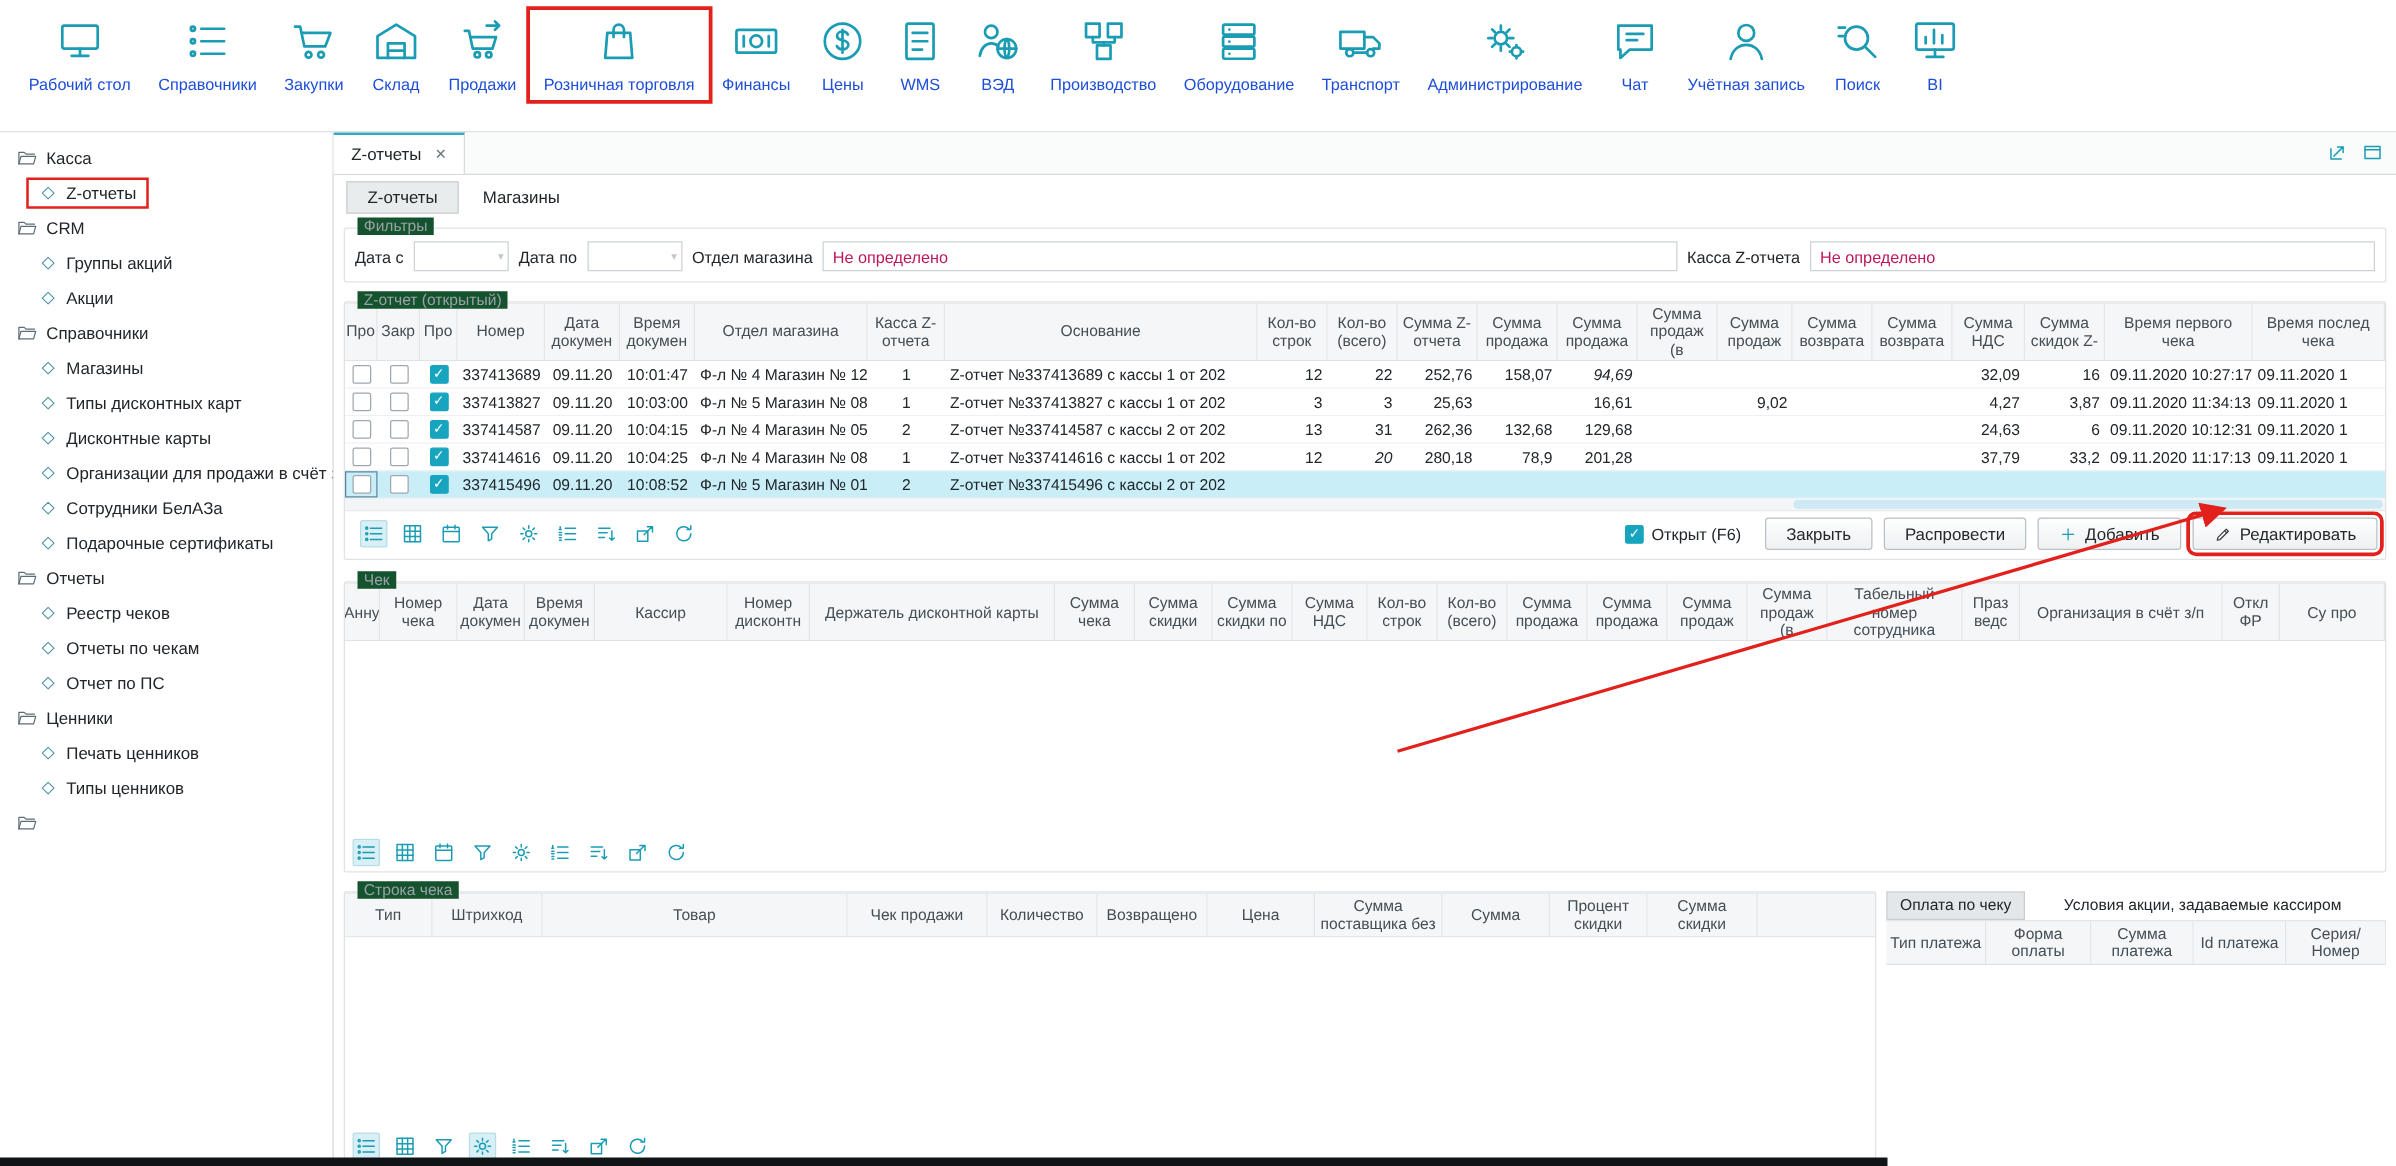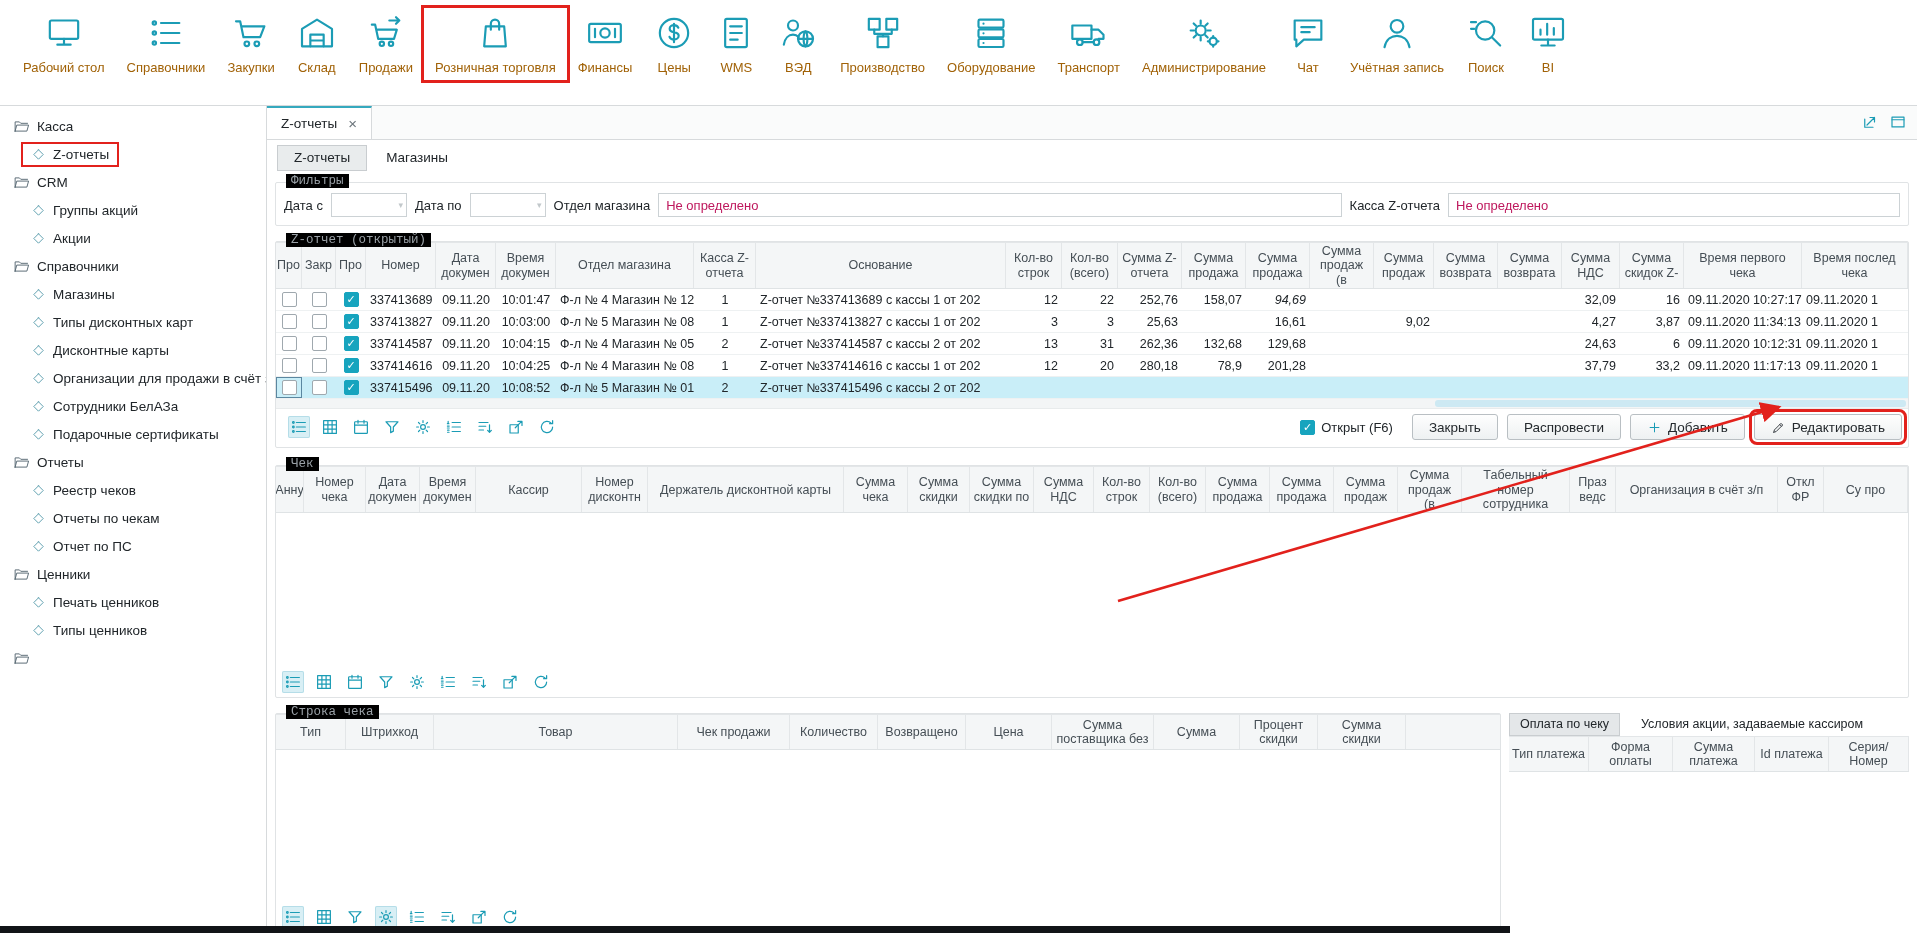--- a/index.html
+++ b/index.html
@@ -9,21 +9,21 @@
     font-family:"Liberation Sans","DejaVu Sans",sans-serif;
     font-size:13px; color:#21262a;
   }
   
   .top-toolbar { position:absolute; top:0; left:0; right:0; height:106px; background:#fff;
     border-bottom:1px solid #d7dadc; display:flex; align-items:flex-start;
     padding:8px 6px 0 12px; box-sizing:border-box; }
   .module { display:flex; flex-direction:column; align-items:center; gap:7px;
     padding:5px 11px; color:#1b9cb5; cursor:default; }
   .module .mod-icon { width:40px; height:40px; display:block; }
-  .module .mod-label { font-size:13px; color:#a16207; white-space:nowrap; }
+  .module .mod-label { font-size:13px; color:#1d4ed8; white-space:nowrap; }
   .module.hl { outline:3px solid #e2211c; outline-offset:0; }
   
   .sidebar { position:absolute; top:106px; left:0; width:267px; bottom:0;
     border-right:1px solid #d7dadc; background:#fff; box-sizing:border-box; padding-top:6px; }
   .tree { height:606px; overflow:hidden; }
   .tree-row { height:28px; display:flex; align-items:center; padding-left:6px; cursor:default; }
   .tree-row.indent1 { padding-left:24px; }
   .tree-row .inner { display:inline-flex; align-items:center; gap:7px; padding:2px 7px; }
   .inner.annotated { outline:2px solid #e2211c; outline-offset:1px; }
   .tree-icon { width:17px; height:17px; color:#5d6d77; flex:none; }
@@ -40,22 +40,22 @@
   .win-icons { position:absolute; right:10px; top:7px; display:flex; gap:10px; color:#1b9cb5; }
   .wicon { width:18px; height:18px; display:inline-block; }
   .content { position:absolute; top:34px; left:0; right:0; bottom:0; padding:2px 8px 0;
     box-sizing:border-box; display:flex; flex-direction:column; }
   
   .sub-tabs { display:flex; gap:2px; height:27px; align-items:flex-end; margin:2px 0 0 2px; }
   .sub-tab { padding:4px 16px 5px; font-size:13.5px; border:1px solid transparent; }
   .sub-tab.active { background:#e9eced; border-color:#c9cdd0; }
   
   .groupbox { position:relative; border:1px solid #e0e3e5; border-radius:2px; background:#fff; }
-  .group-label { position:absolute; top:-9px; left:10px; background:#000000; padding:0 5px;
-    font-size:12.5px; color:#9aa1a7; white-space:nowrap;font-family:Liberation Mono, monospace; }
+  .group-label { position:absolute; top:-9px; left:10px; background:#14532d; padding:0 5px;
+    font-size:12.5px; color:#9aa1a7; white-space:nowrap; }
   .filters { margin-top:11px; padding:10px 8px 8px; }
   .filters-row { display:flex; align-items:center; gap:8px; }
   .flabel { white-space:nowrap; font-size:13px; }
   .finput { height:24px; border:1px solid #ccd2d5; background:#fff; box-sizing:border-box;
     display:inline-flex; align-items:center; padding:0 7px; font-size:13px; position:relative; }
   .finput.small { width:76px; }
   .finput.small::after { content:"▾"; position:absolute; right:3px; color:#c2c8cb; font-size:9px; }
   .finput.grow { flex:1; }
   .finput.kassa { width:452px; }
   .ph { color:#be185d; }
@@ -93,21 +93,21 @@
   .bicon { width:15px; height:15px; display:inline-block; color:#3c4247; }
   .bicon.teal { color:#1b9cb5; }
   #editBtn { outline:3px solid #e2211c; outline-offset:2px; }
   .checkgroup { margin-top:17px; }
   
   .bottom-row { margin-top:15px; display:flex; gap:8px; flex:1; min-height:0; }
   .linegroup { width:1226px; box-sizing:border-box; display:flex; flex-direction:column; min-height:0; }
   .vfill { flex:1; display:flex; flex-direction:column; min-height:0; }
   .vfill .grid-empty { flex:1; }
   .payment-panel { flex:1; display:flex; flex-direction:column; min-width:0; overflow:hidden; }
-  .pay-tabs { display:flex; gap:10px; height:25px; align-items:flex-end; }
+  .pay-tabs { display:flex; gap:20px; height:25px; align-items:flex-end; }
   .pay-tab { padding:3px 10px 4px; font-size:12.5px; white-space:nowrap; border:1px solid transparent; }
   .pay-tab.active { background:#e4e7e9; border-color:#c9cdd0; }
   
   .bottom-bar { position:absolute; left:0; bottom:0; width:1510px; height:7px; background:#111417; z-index:60; }
   .arrow-overlay { position:absolute; left:0; top:0; width:1917px; height:933px; pointer-events:none; z-index:80; }
 </style>
 </head>
 <body>
 
 <div class="top-toolbar" id="topToolbar">
@@ -597,21 +597,21 @@
               <div class="cell cbcell" style="width: 30px;">
                 <span class="cb on">✓</span>
               </div>
               <div class="cell" style="width: 70px;">337414616</div>
               <div class="cell c" style="width: 60px;">09.11.20</div>
               <div class="cell c" style="width: 60px;">10:04:25</div>
               <div class="cell" style="width: 138px;">Ф-л № 4 Магазин № 08</div>
               <div class="cell c" style="width: 62px;">1</div>
               <div class="cell" style="width: 250px;">Z-отчет №337414616 с кассы 1 от 202</div>
               <div class="cell r" style="width: 56px;">12</div>
-              <div class="cell r" style="width: 56px;">20</div>
+              <div class="cell r" style="width: 56px; font-style: italic;">20</div>
               <div class="cell r" style="width: 64px;">280,18</div>
               <div class="cell r" style="width: 64px;">78,9</div>
               <div class="cell r" style="width: 64px;">201,28</div>
               <div class="cell r" style="width: 64px;"></div>
               <div class="cell r" style="width: 60px;"></div>
               <div class="cell r" style="width: 64px;"></div>
               <div class="cell r" style="width: 64px;"></div>
               <div class="cell r" style="width: 58px;">37,79</div>
               <div class="cell r" style="width: 64px;">33,2</div>
               <div class="cell" style="width: 118px;">09.11.2020 11:17:13</div>

